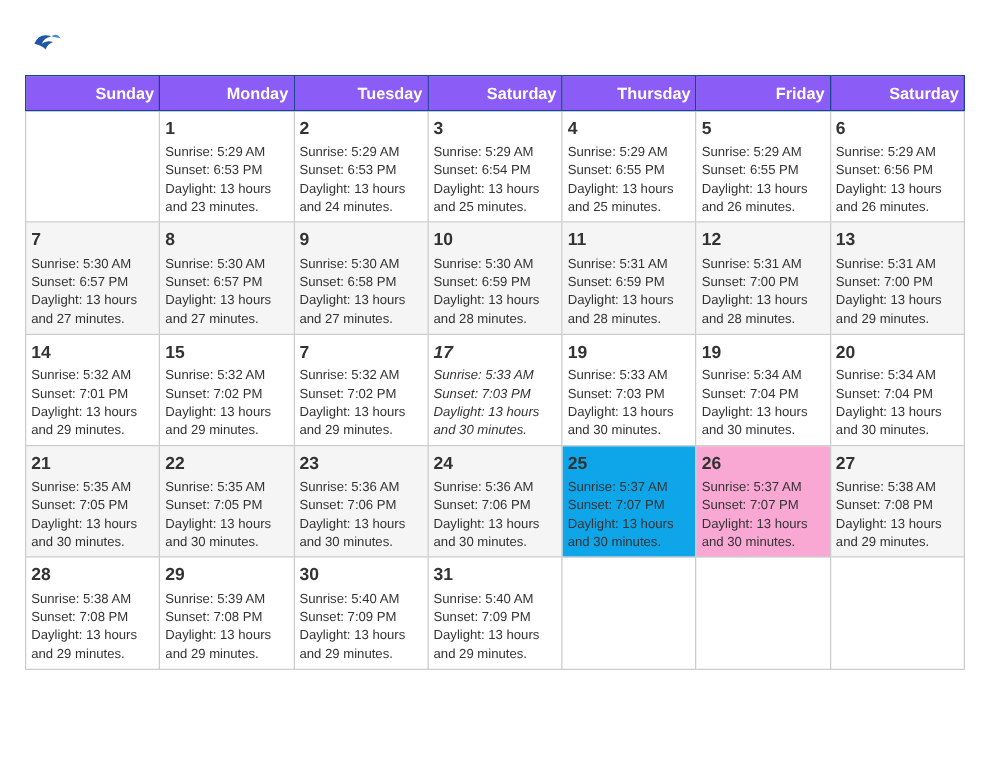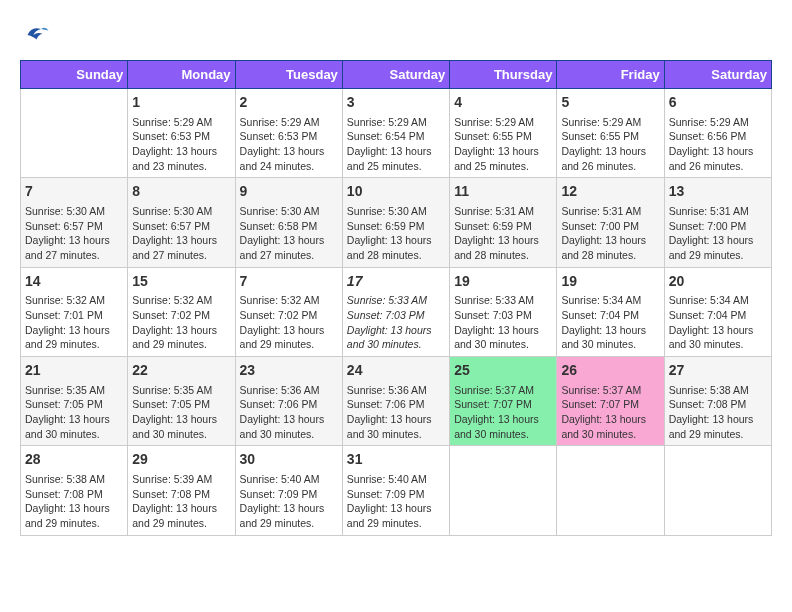--- a/index.html
+++ b/index.html
@@ -287,21 +287,21 @@
 Daylight: 13 hours
 and 30 minutes.</div>
         </td>
         <td style="background-color: rgb(245, 245, 245); margin-top: 16px;">
           <span class="day-number">24</span>
           <div class="cell-data" style="white-space: pre-line;">Sunrise: 5:36 AM
 Sunset: 7:06 PM
 Daylight: 13 hours
 and 30 minutes.</div>
         </td>
-        <td style="background-color: #86efac;">
+        <td style="background-color: #0ea5e9;">
           <span class="day-number">25</span>
           <div class="cell-data" style="white-space: pre-line;">Sunrise: 5:37 AM
 Sunset: 7:07 PM
 Daylight: 13 hours
 and 30 minutes.</div>
         </td>
         <td style="background-color: #f9a8d4;">
           <span class="day-number">26</span>
           <div class="cell-data" style="white-space: pre-line;">Sunrise: 5:37 AM
 Sunset: 7:07 PM

